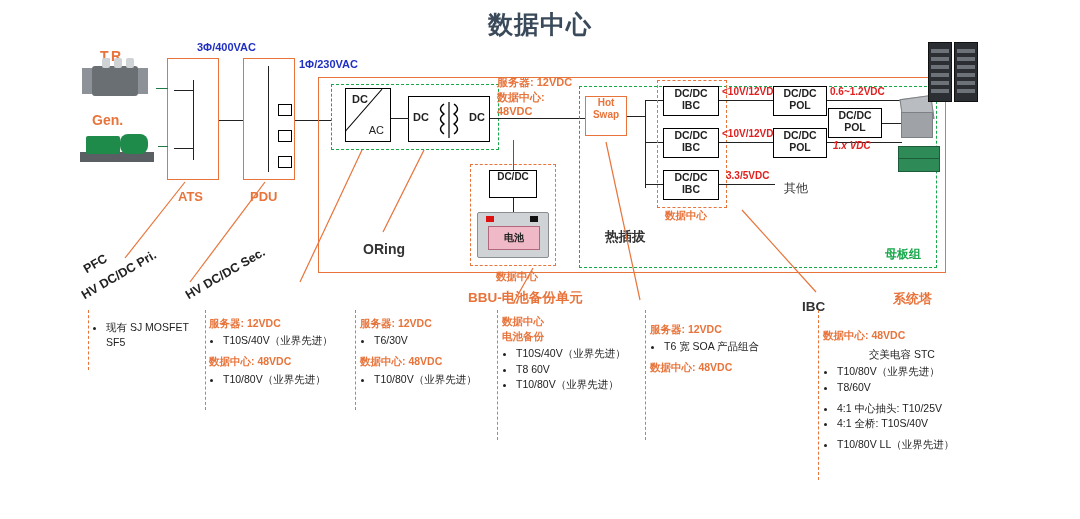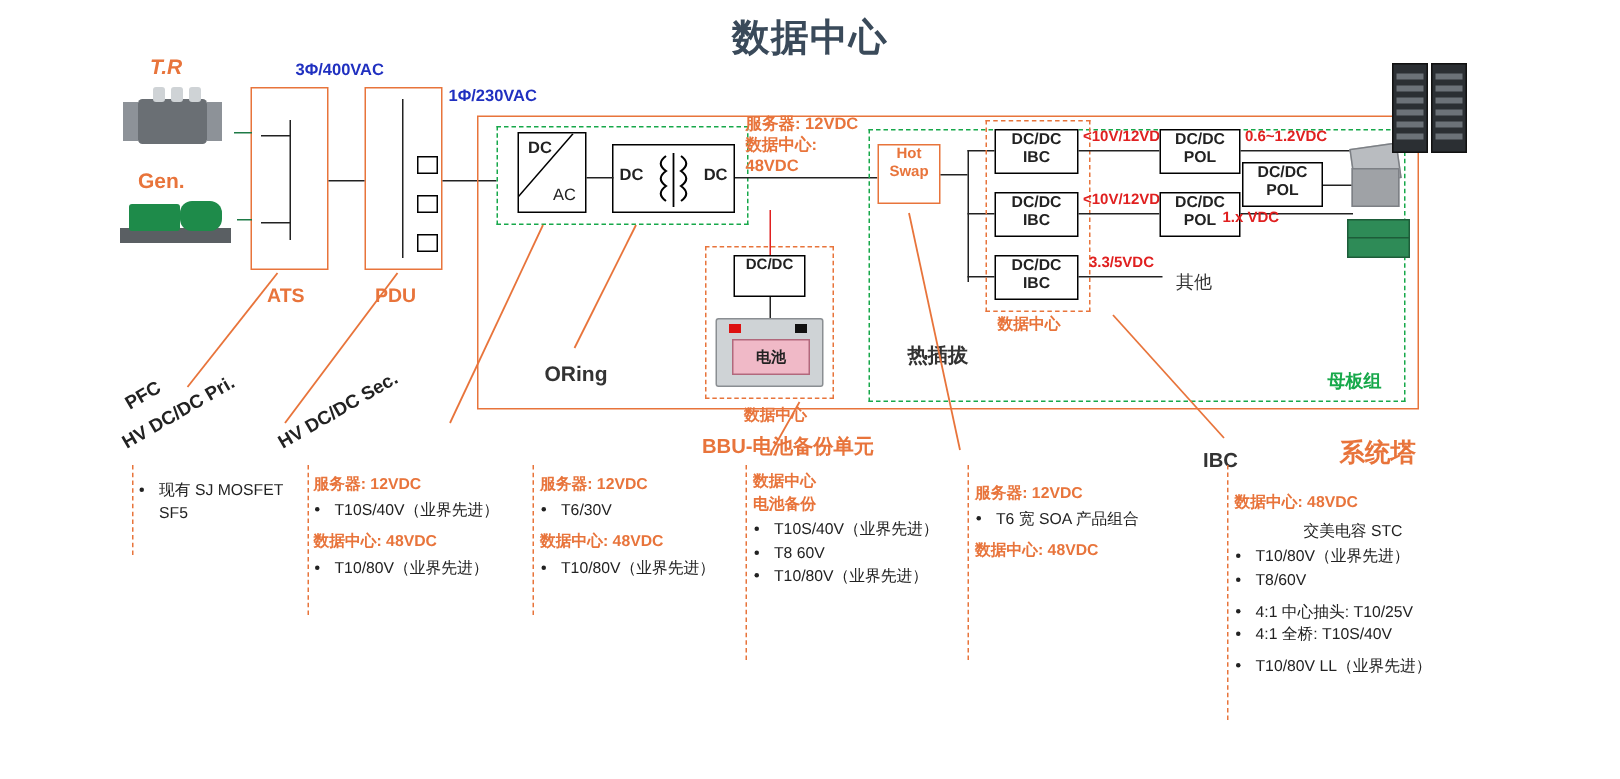--- a/index.html
+++ b/index.html
@@ -69,21 +69,21 @@
   .rack .r{position:absolute;width:22px;height:58px;background:#2b2f33;border:1px solid #111;}
   .rack .r .s{position:absolute;left:2px;width:18px;height:4px;background:#6c7278;}
   .chip{position:absolute;background:#b9bcc0;border:1px solid #7d8085;}
   .dimm{position:absolute;background:#2e8b57;border:1px solid #1d5c39;}
 </style>
 </head>
 <body>
 
 <div class="abs title">数据中心</div>
 
-<div class="lbl lbl-b orange-t" style="left:100px;top:36px;font-size:14px;font-style:italic;">T.R</div>
+<div class="lbl lbl-b orange-t" style="left:100px;top:48px;font-size:14px;">T.R</div>
 <div class="trafo" style="left:78px;top:56px;width:80px;height:52px;">
   <div class="fins"></div>
     <div class="fins2"></div>
   <div class="body"></div>
   <div class="bush" style="left:24px;"></div>
   <div class="bush" style="left:36px;"></div>
   <div class="bush" style="left:48px;"></div>
 </div>
 <div class="lbl lbl-b orange-t" style="left:92px;top:112px;font-size:14px;">Gen.</div>
 <div class="gen" style="left:80px;top:130px;width:80px;height:36px;">
@@ -108,21 +108,21 @@
 
 <div class="lbl lbl-b blue-t" style="left:197px;top:41px;">3Φ/400VAC</div>
 <div class="lbl lbl-b blue-t" style="left:299px;top:58px;">1Φ/230VAC</div>
 
 <div class="hline" style="left:156px;top:88px;width:12px;border-top:1.6px solid #1e7a46;"></div>
 <div class="hline" style="left:158px;top:146px;width:10px;border-top:1.6px solid #1e7a46;"></div>
 <div class="hline" style="left:219px;top:120px;width:24px;"></div>
 <div class="hline" style="left:295px;top:120px;width:36px;"></div>
 
 <div class="orange-solid" style="position:absolute;left:318px;top:77px;width:626px;height:194px;"></div>
-<div class="lbl lbl-b orange-t" style="left:893px;top:290px;font-size:17px;">系统塔</div>
+<div class="lbl lbl-b orange-t" style="left:893px;top:290px;font-size:13px;">系统塔</div>
 
 <div class="green-dash" style="position:absolute;left:331px;top:84px;width:166px;height:64px;"></div>
 
 <div class="box" style="left:345px;top:88px;width:46px;height:54px;">
   <div style="position:relative;width:100%;height:100%;">
     <div style="position:absolute;left:0;top:0;width:100%;height:100%;overflow:hidden;">
       <div style="position:absolute;left:-6px;top:48px;width:64px;height:0;border-top:1.4px solid #000;transform:rotate(-49deg);transform-origin:left center;"></div>
     </div>
     <div style="position:absolute;left:6px;top:4px;font-size:11px;font-weight:bold;">DC</div>
     <div style="position:absolute;right:6px;bottom:4px;font-size:11px;font-weight:normal;">AC</div>
@@ -192,21 +192,21 @@
 <div class="lbl lbl-b red-t" style="left:726px;top:170px;font-size:10px;">3.3/5VDC</div>
 
 <div class="box" style="left:773px;top:86px;width:54px;height:30px;font-size:10.5px;line-height:1.15;">DC/DC<br>POL</div>
 <div class="box" style="left:828px;top:108px;width:54px;height:30px;font-size:10.5px;line-height:1.15;">DC/DC<br>POL</div>
 <div class="box" style="left:773px;top:128px;width:54px;height:30px;font-size:10.5px;line-height:1.15;">DC/DC<br>POL</div>
 
 <div class="hline" style="left:827px;top:100px;width:75px;"></div>
 <div class="hline" style="left:827px;top:142px;width:75px;"></div>
 <div class="hline" style="left:882px;top:123px;width:22px;"></div>
 <div class="lbl lbl-b red-t" style="left:830px;top:86px;font-size:10px;">0.6~1.2VDC</div>
-<div class="lbl lbl-b red-t" style="left:815px;top:140px;font-size:10px;">1.x VDC</div>
+<div class="lbl lbl-b red-t" style="left:833px;top:140px;font-size:10px;font-style:italic;">1.x VDC</div>
 <div class="lbl dark-t" style="left:784px;top:180px;font-size:12px;">其他</div>
 
 <div class="chip" style="left:901px;top:97px;width:30px;height:22px;transform:rotate(-8deg);"></div>
 <div class="chip" style="left:901px;top:112px;width:30px;height:24px;background:#9fa2a6;"></div>
 <div class="dimm" style="left:898px;top:146px;width:40px;height:14px;"></div>
 <div class="dimm" style="left:898px;top:158px;width:40px;height:12px;"></div>
 
 <div class="rack" style="left:928px;top:42px;width:60px;height:62px;">
   <div class="r" style="left:0;top:0;">
     <div class="s" style="top:6px;"></div>

